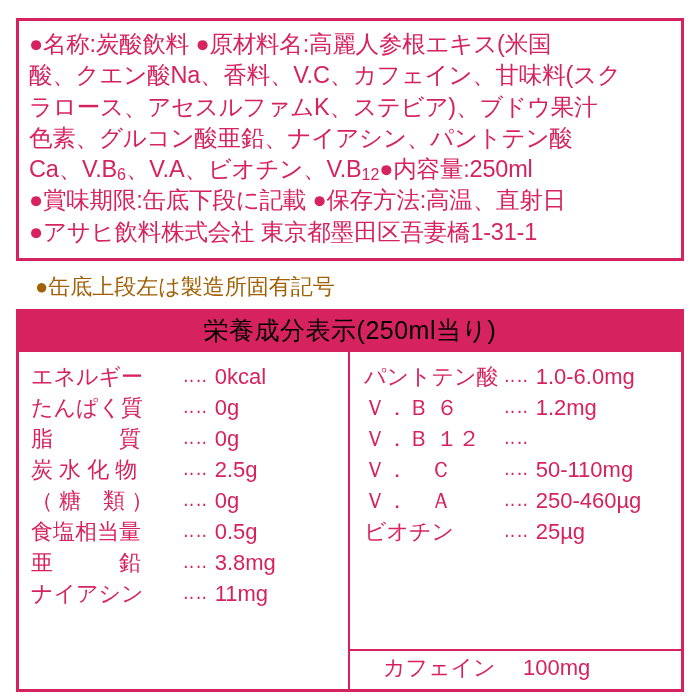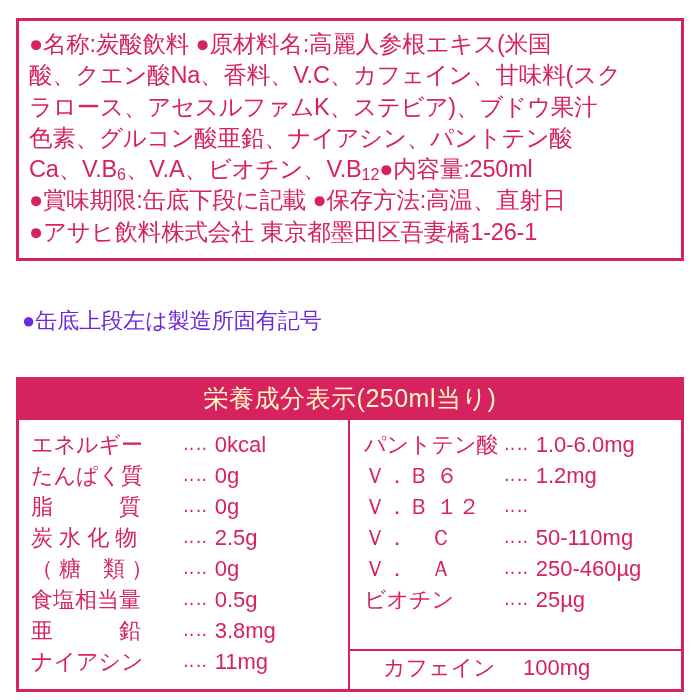--- a/index.html
+++ b/index.html
@@ -14,21 +14,20 @@
     color: #d6225f;
     overflow: hidden;
   }
   .label-wrap {
     width: 700px;
     height: 700px;
     box-sizing: border-box;
     padding: 18px 16px 8px 16px;
     display: flex;
     flex-direction: column;
-    gap: 34px;
   }
 
   
   .ingredients-box {
     border: 3px solid #d6225f;
     box-sizing: border-box;
     padding: 8px 10px 10px 10px;
     margin-bottom: 8px;
   }
   .ing-text {
@@ -44,35 +43,36 @@
     position: relative;
     top: 3px;
     letter-spacing: 0;
   }
 
   
   .note-line {
     font-size: 22px;
     line-height: 1.3;
     padding: 4px 4px 8px 6px;
-    color: #6d28d9;
+    color: #a16207;
+    margin-left: 13px;
   }
 
   
   .nutrition-box {
     border: 3px solid #d6225f;
     box-sizing: border-box;
     display: flex;
     flex-direction: column;
     flex: 1 1 auto;
     min-height: 0;
   }
   .nutri-title {
     background: #d6225f;
-    color: #fef9c3;
+    color: #000000;
     text-align: center;
     font-size: 25px;
     letter-spacing: 0.5px;
     padding: 5px 0 7px 0;
     line-height: 1.1;
   }
   .nutri-body {
     display: flex;
     flex: 1 1 auto;
     min-height: 0;
@@ -140,21 +140,21 @@
 <div class="label-wrap">
 
   <div class="ingredients-box">
     <div class="ing-text">
       <div>●名称:炭酸飲料 ●原材料名:高麗人参根エキス(米国</div>
       <div>酸、クエン酸Na、香料、V.C、カフェイン、甘味料(スク</div>
       <div>ラロース、アセスルファムK、ステビア)、ブドウ果汁</div>
       <div>色素、グルコン酸亜鉛、ナイアシン、パントテン酸</div>
       <div><span>Ca、V.B</span><span class="sub">6</span><span>、V.A、ビオチン、V.B</span><span class="sub">12</span><span>●内容量:250ml</span></div>
       <div>●賞味期限:缶底下段に記載 ●保存方法:高温、直射日</div>
-      <div>●アサヒ飲料株式会社 東京都墨田区吾妻橋1-26-1</div>
+      <div>●アサヒ飲料株式会社 東京都墨田区吾妻橋1-31-1</div>
     </div>
   </div>
 
   <div class="note-line">●缶底上段左は製造所固有記号</div>
 
   <div class="nutrition-box">
     <div class="nutri-title">栄養成分表示(250ml当り)</div>
     <div class="nutri-body">
 
       <div class="nutri-col left">

